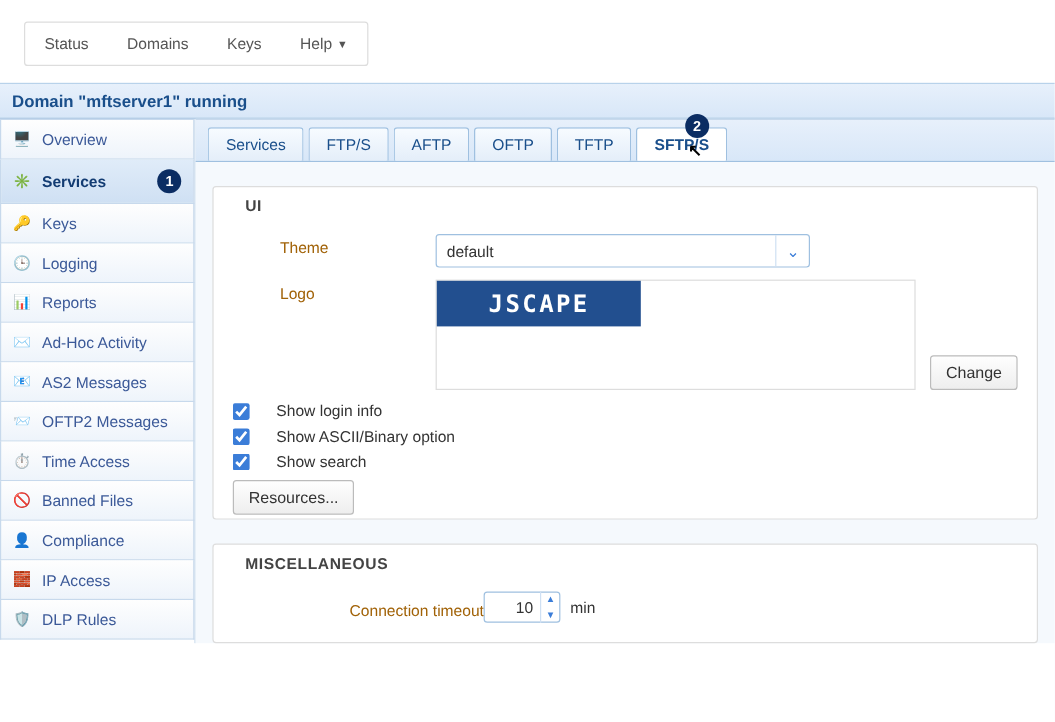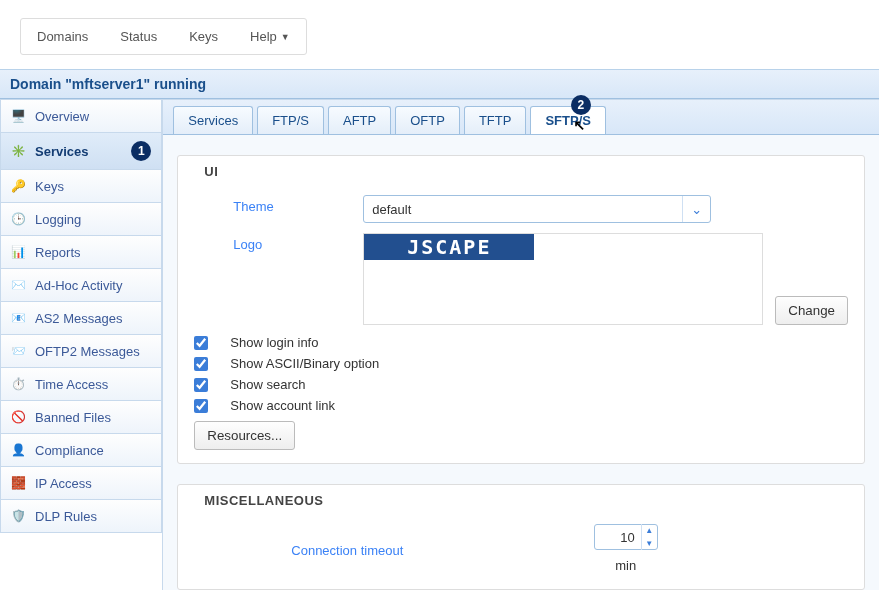--- a/index.html
+++ b/index.html
@@ -22,48 +22,48 @@
 .marker { display: inline-flex; align-items: center; justify-content: center; width: 20px; height: 20px; border-radius: 50%; background: #0b2d63; color: #fff; font-weight: bold; font-size: 12px; margin-left: auto; }
 
 .content { flex: 1; background: #f5f9fd; border-top: 1px solid #c7d9ec; }
 
 .tabs { display: flex; gap: 4px; padding: 6px 10px 0 10px; position: relative; background: linear-gradient(#e7f0fb, #d8e7f8); border-bottom: 1px solid #9fc0e0; }
 .tab { padding: 6px 14px; border: 1px solid #9fc0e0; border-bottom: none; background: linear-gradient(#f7fbff, #e4eef9); color: #1a4f8b; border-radius: 3px 3px 0 0; cursor: pointer; font-size: 13px; position: relative; }
 .tab.active { background: #fff; font-weight: bold; }
 .tab .marker2 { position: absolute; top: -12px; right: 14px; width: 20px; height: 20px; border-radius: 50%; background: #0b2d63; color: #fff; font-weight: bold; font-size: 12px; display: inline-flex; align-items: center; justify-content: center; }
 .cursor { position: absolute; font-size: 14px; color: #000; pointer-events: none; }
 
-.panel { background: #fff; margin: 20px 14px 0 14px; border: 1px solid #ddd; border-radius: 3px; padding: 0 16px 13px 16px; }
+.panel { background: #fff; margin: 20px 14px 0 14px; border: 1px solid #ddd; border-radius: 3px; padding: 0 16px 3px 16px; }
 .fieldset-title { font-weight: bold; font-size: 13px; color: #444; padding: 8px 0 12px 10px; letter-spacing: 0.5px; }
 .row { display: flex; align-items: flex-start; margin: 4px 0 10px 0; }
-.row .lbl { width: 130px; color: #3b82f6; padding-top: 4px; margin-left: 39px; }
+.row .lbl { width: 130px; color: #a16207; padding-top: 4px; margin-left: 39px; }
 .row .ctl { flex: 1; }
 
-.select { display: flex; align-items: center; border: 1px solid #9fc0e0; border-radius: 3px; height: 28px; width: 348px; background: #fff; }
+.select { display: flex; align-items: center; border: 1px solid #9fc0e0; border-radius: 3px; height: 28px; width: 312px; background: #fff; }
 .select .seltext { flex: 1; padding: 0 8px; color: #333; }
 .select .selbtn { width: 28px; height: 100%; display: flex; align-items: center; justify-content: center; border-left: 1px solid #cfe0f3; color: #3b7dd8; }
 
 .logo-box { width: 400px; height: 92px; border: 1px solid #ddd; background: #fff; display: flex; align-items: flex-start; }
-.logo { width: 170px; height: 26px; background: #224f8f; color: #fff; display: flex; align-items: center; justify-content: center; font-family: monospace; font-size: 20px; letter-spacing: 2px; font-weight: bold; }
+.logo { width: 170px; height: 38px; background: #224f8f; color: #fff; display: flex; align-items: center; justify-content: center; font-family: monospace; font-size: 20px; letter-spacing: 2px; font-weight: bold; }
 .btn { border: 1px solid #bbb; border-radius: 3px; background: linear-gradient(#fefefe, #eee); padding: 6px 12px; color: #333; cursor: pointer; }
 .checkrow { display: flex; align-items: center; gap: 22px; margin: 6px 0; }
 .checkrow input { width: 14px; height: 14px; accent-color: #3b7dd8; }
 
 .numfield { display: inline-flex; align-items: center; border: 1px solid #9fc0e0; border-radius: 3px; height: 26px; width: 64px; }
 .numfield .numtext { flex: 1; padding: 0 6px; }
 .numfield .spin { width: 16px; display: flex; flex-direction: column; border-left: 1px solid #cfe0f3; }
 .numfield .spin div { height: 13px; font-size: 8px; display: flex; align-items: center; justify-content: center; color: #3b7dd8; }
 </style>
 </head>
 <body>
 
 <div class="topbar">
   <div class="topnav">
+    <div class="item">Status</div>
     <div class="item">Domains</div>
-    <div class="item">Status</div>
     <div class="item">Keys</div>
     <div class="item">
       <span>Help</span>
       <span class="caret">▼</span>
     </div>
   </div>
 </div>
 
 <div class="statusbar">Domain "mftserver1" running</div>
 
@@ -163,32 +163,28 @@
           <span>Show login info</span>
         </div>
       <div class="checkrow">
           <input type="checkbox" checked="" style="">
           <span>Show ASCII/Binary option</span>
         </div>
       <div class="checkrow">
           <input type="checkbox" checked="" style="">
           <span>Show search</span>
         </div>
-      <div class="checkrow">
-          <input type="checkbox" checked="" style="">
-          <span>Show account link</span>
-        </div>
       <div style="margin-top:8px;"><button type="button" class="btn">Resources...</button></div>
     </div>
 
     <div class="panel" style="padding-bottom:6px;">
       <div class="fieldset-title">MISCELLANEOUS</div>
       <div class="row" style="align-items:center;text-align:right;">
         <div class="lbl" style="width:170px;">Connection timeout</div>
-        <div class="ctl" style="display:flex; align-items:center; gap:8px;flex-direction:column;">
+        <div class="ctl" style="display:flex; align-items:center; gap:8px;">
           <div class="numfield">
             <div class="numtext">10</div>
             <div class="spin">
                 <div>▲</div>
                 <div>▼</div>
               </div>
           </div>
           <span>min</span>
         </div>
       </div>

